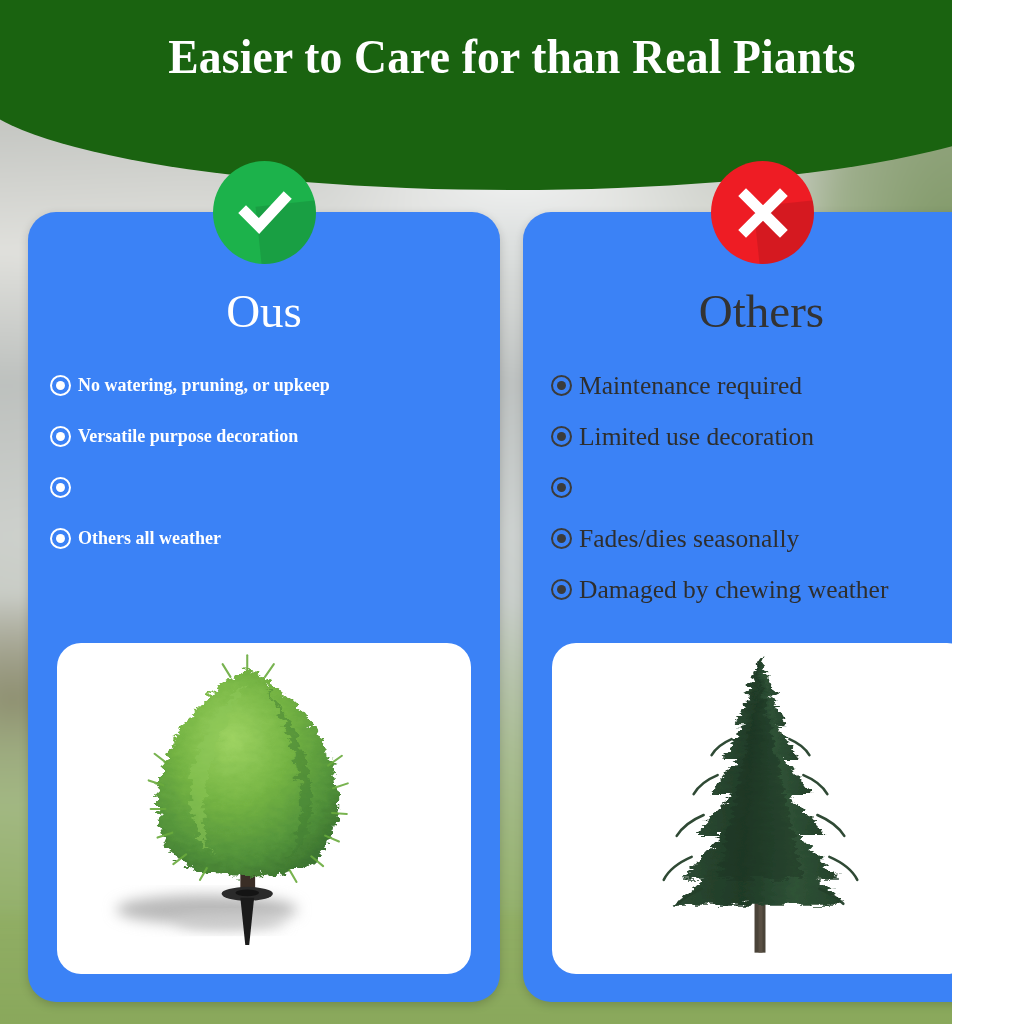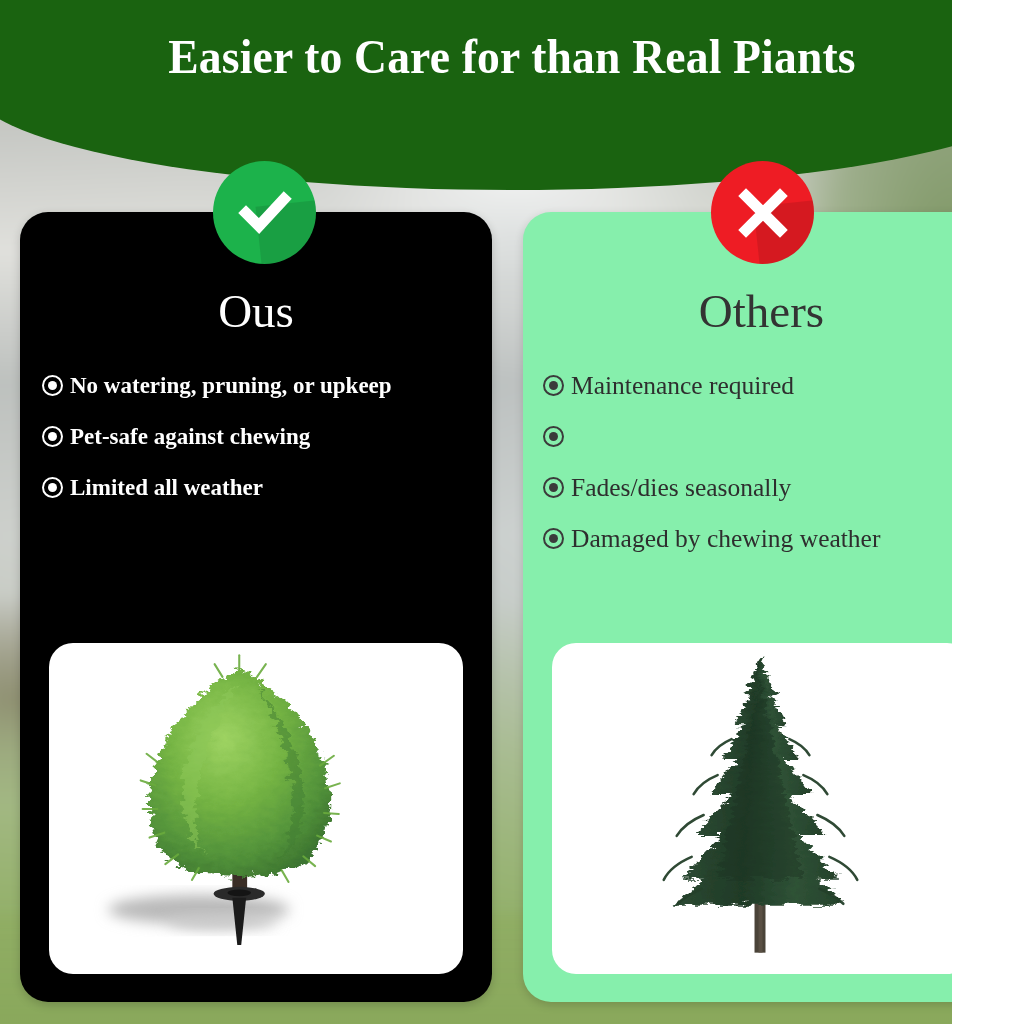--- a/index.html
+++ b/index.html
@@ -104,29 +104,29 @@
 
   
   .card {
     position: absolute;
     top: 212px;
     height: 790px;
     border-radius: 28px;
     z-index: 5;
   }
   .card-ours {
-    left: 20px;
+    left: 28px;
     width: 472px;
-    background: #000000;
+    background: #3b82f6;
     box-shadow: 0 3px 10px rgba(0,0,0,0.18);
   }
   .card-others {
     left: 523px;
     width: 477px;
-    background: #86efac;
+    background: #3b82f6;
     box-shadow: 0 3px 10px rgba(0,0,0,0.16);
   }
 
   
   .badge {
     position: absolute;
     top: 161px;
     width: 103px;
     height: 103px;
     border-radius: 50%;
@@ -180,26 +180,26 @@
   }
   .feature-item {
     display: flex;
     align-items: center;
     height: 51px;
     font-family: "Liberation Serif", "DejaVu Serif", serif;
     white-space: nowrap;
   }
   .card-ours .feature-item {
     padding-left: 22px;
-    font-size: 23px;
+    font-size: 18px;
     font-weight: bold;
     color: #ffffff;
   }
   .card-others .feature-item {
-    padding-left: 20px;
+    padding-left: 28px;
     font-size: 25.5px;
     font-weight: normal;
     color: #2e2e2e;
   }
   .bullet {
     flex: 0 0 auto;
     width: 21px;
     height: 21px;
     border-radius: 50%;
     margin-right: 7px;
@@ -249,25 +249,28 @@
 
     <div class="card-heading">Ous</div>
 
     <ul class="feature-list">
       <li class="feature-item">
         <span class="bullet"></span>
         <span class="feature-text">No watering, pruning, or upkeep</span>
       </li>
       <li class="feature-item">
         <span class="bullet"></span>
-        <span class="feature-text">Pet-safe against chewing</span>
-      </li>
-      <li class="feature-item">
-        <span class="bullet"></span>
-        <span class="feature-text">Limited all weather</span>
+        <span class="feature-text">Versatile purpose decoration</span>
+      </li>
+      <li class="feature-item">
+        <span class="bullet"></span>
+      </li>
+      <li class="feature-item">
+        <span class="bullet"></span>
+        <span class="feature-text">Others all weather</span>
       </li>
     </ul>
 
     <div class="photo-panel">
       <svg viewBox="0 0 420 331" preserveAspectRatio="xMidYMid meet">
         <defs>
           <radialGradient id="bushGrad" cx="42%" cy="34%" r="72%">
             <stop offset="0%" stop-color="#9ed362"></stop>
             <stop offset="42%" stop-color="#76b544"></stop>
             <stop offset="78%" stop-color="#53933a"></stop>
@@ -328,20 +331,24 @@
 
     <div class="card-heading">Others</div>
 
     <ul class="feature-list">
       <li class="feature-item">
         <span class="bullet"></span>
         <span class="feature-text">Maintenance required</span>
       </li>
       <li class="feature-item">
         <span class="bullet"></span>
+        <span class="feature-text">Limited use decoration</span>
+      </li>
+      <li class="feature-item">
+        <span class="bullet"></span>
       </li>
       <li class="feature-item">
         <span class="bullet"></span>
         <span class="feature-text">Fades/dies seasonally</span>
       </li>
       <li class="feature-item">
         <span class="bullet"></span>
         <span class="feature-text">Damaged by chewing weather</span>
       </li>
     </ul>

